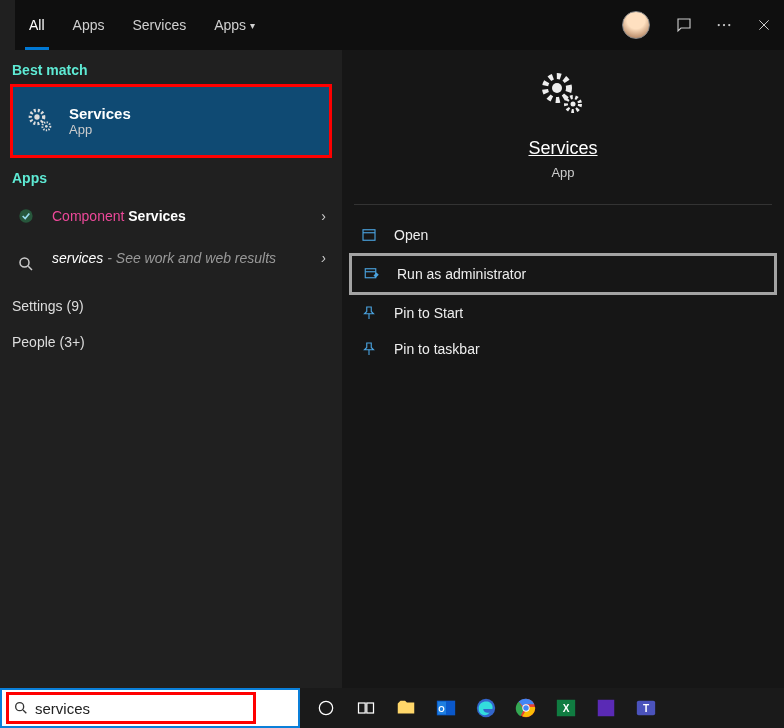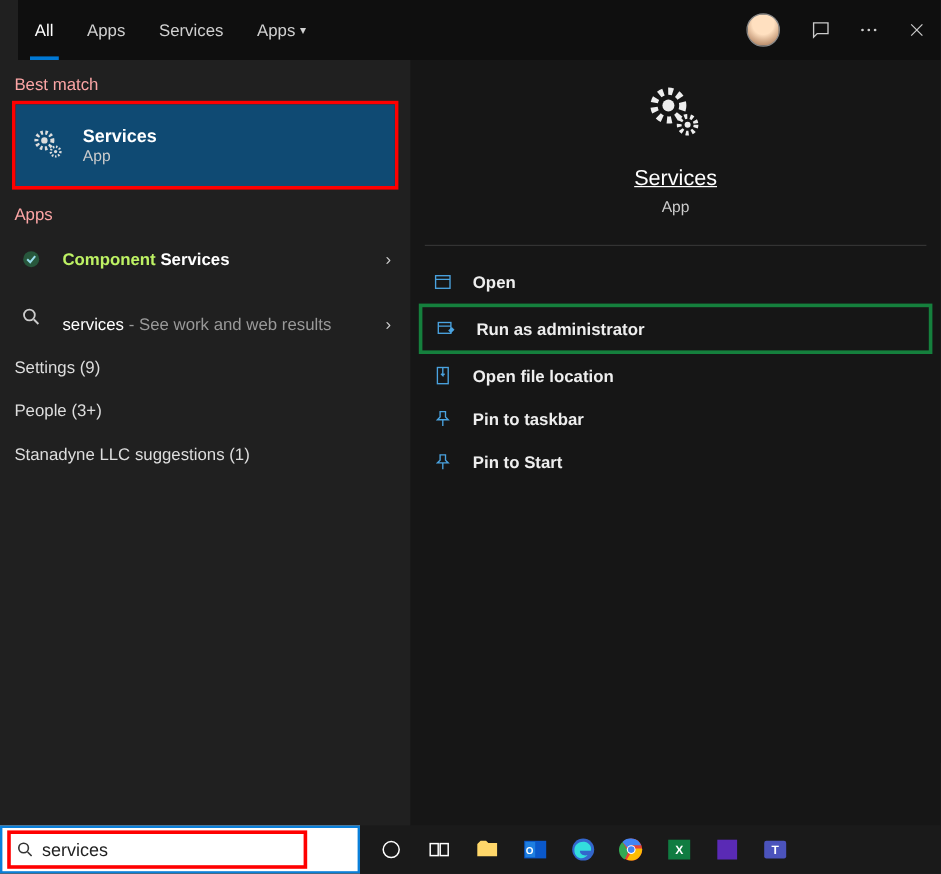--- a/index.html
+++ b/index.html
@@ -7,53 +7,53 @@
   .search-panel { width:784px; height:688px; background:#202020; display:flex; flex-direction:column; }
   .tabs { display:flex; align-items:center; height:50px; background:#0f0f0f; color:#d0d0d0; font-size:14px;margin-left:15px; }
   .tab { padding:0 14px; height:100%; display:flex; align-items:center; cursor:pointer; position:relative; }
   .tab.active { color:#fff; }
   .tab.active::after { content:""; position:absolute; left:10px; right:10px; bottom:0; height:3px; background:#0078d4; }
   .tabs-spacer { flex:1; }
   .avatar { width:28px; height:28px; border-radius:50%; background:radial-gradient(circle at 50% 30%, #ffe0c0 40%, #996644 100%); margin:0 14px; border:1px solid #888; }
   .top-icon { width:28px; height:28px; display:flex; align-items:center; justify-content:center; color:#ccc; margin:0 6px; cursor:pointer; }
   .body { flex:1; display:flex; }
   .left { width:342px; background:#202020; color:#ddd; font-size:14px; }
-  .section-label { padding:12px 12px 6px 12px; font-weight:400; color:#fca5a5; font-size:14px; }
+  .section-label { padding:12px 12px 6px 12px; font-weight:700; color:#5eead4; font-size:14px; }
   .result-row { display:flex; align-items:center; padding:18px 12px; position:relative; cursor:pointer; }
   .result-row.selected { background:#0f4a73; }
   .result-icon { width:28px; height:28px; display:flex; align-items:center; justify-content:center; margin-right:12px; }
   .result-icon.big { width:32px; height:32px; }
   .result-text { flex:1; }
   .result-title { font-size:15px; color:#fff; font-weight:600; }
   .result-sub { font-size:13px; color:#ccc; }
   .chev { position:absolute; right:16px; color:#ccc; font-size:14px; }
   .highlight-red { border:3px solid #ff0000; }
   .best-match-wrap { margin:0 10px; }
-  .search-row { display:flex; align-items:flex-end; padding:10px 12px; position:relative; cursor:pointer; }
+  .search-row { display:flex; align-items:flex-start; padding:10px 12px; position:relative; cursor:pointer;font-style:italic; }
   .simple-row { padding:10px 12px; color:#ddd; cursor:pointer; }
   .right { flex:1; background:#161616; color:#eee; display:flex; flex-direction:column; padding-top:20px; }
   .app-hero { display:flex; flex-direction:column; align-items:center; padding-bottom:24px; border-bottom:1px solid #333; margin:0 12px; }
   .hero-icon { width:48px; height:48px; margin-bottom:20px; }
   .hero-title { font-size:18px; color:#fff; text-decoration:underline; margin-bottom:6px; }
   .hero-sub { font-size:13px; color:#ccc; }
   .action-list { padding:0 10px; margin-top:12px; }
-  .action { display:flex; align-items:center; padding:9px 8px; cursor:pointer; font-size:14px; color:#eee; position:relative;font-weight:bold; }
+  .action { display:flex; align-items:center; padding:9px 8px; cursor:pointer; font-size:14px; color:#eee; position:relative; }
   .action svg, .action .act-ico { width:18px; height:18px; margin-right:16px; color:#4aa3e0; flex-shrink:0; }
-  .action.redbox { border:3px solid #15803d; margin:0 -3px; padding-left:11px; }
+  .action.redbox { border:3px solid #a3a3a3; margin:0 -3px; padding-left:11px; }
   .taskbar { position:absolute; left:0; right:0; bottom:0; height:40px; background:#1a1a1a; display:flex; align-items:center; }
   .search-box-wrap { width:300px; height:40px; background:#fff; display:flex; align-items:center; border:2px solid #0a7fd9; }
   .search-box-inner { display:flex; align-items:center; width:250px; height:32px; margin-left:4px; border:3px solid #ff0000; padding:0 4px; }
   .search-box-inner svg { width:16px; height:16px; color:#333; margin-right:6px; }
   .search-input { border:none; outline:none; font-size:15px; flex:1; color:#222; }
   @keyframes blink { 50% { opacity:0; } }
   .task-icons { display:flex; align-items:center; gap:0; margin-left:6px; }
   .task-icon { width:40px; height:40px; display:flex; align-items:center; justify-content:center; }
   svg { display:block; }
   .dim { color:#999; }
-  .normal { font-weight:700; color:#bef264; }
+  .normal { font-weight:400; color:#ec4899; }
 </style>
 </head>
 <body>
 
 <div class="search-panel">
 
   <div class="tabs">
     <div class="tab active">All</div>
     <div class="tab">Apps</div>
     <div class="tab">Services</div>
@@ -125,21 +125,20 @@
             </svg>
         </div>
         <div class="result-text">
           <span style="color:#fff;">services</span><span class="dim"> - See work and web results</span>
         </div>
         <div class="chev">›</div>
       </div>
 
       <div class="simple-row">Settings (9)</div>
       <div class="simple-row">People (3+)</div>
-      <div class="simple-row">Stanadyne LLC suggestions (1)</div>
     </div>
 
     <div class="right">
       <div class="app-hero">
         <div class="hero-icon">
           <svg viewBox="0 0 48 48" width="48" height="48">
               <circle cx="18" cy="18" r="12" fill="none" stroke="#eee" stroke-width="6" stroke-dasharray="4 4"></circle>
               <circle cx="18" cy="18" r="5" fill="#eee"></circle>
               <circle cx="34" cy="34" r="7" fill="none" stroke="#eee" stroke-width="4" stroke-dasharray="2.5 2.5"></circle>
               <circle cx="34" cy="34" r="2.5" fill="#eee"></circle>
@@ -160,38 +159,31 @@
         <div class="action redbox">
           <svg class="act-ico" viewBox="0 0 24 24" fill="none" stroke="currentColor" stroke-width="1.5">
               <rect x="3" y="5" width="14" height="12"></rect>
               <path d="M3 9h14"></path>
               <path d="M14 14l4-4 3 3-4 4-3-3z" fill="currentColor" stroke="none"></path>
             </svg>
           <span>Run as administrator</span>
         </div>
         <div class="action">
           <svg class="act-ico" viewBox="0 0 24 24" fill="none" stroke="currentColor" stroke-width="1.5">
-              <rect x="6" y="3" width="12" height="18"></rect>
-              <path d="M12 3v9l-2-2m2 2l2-2"></path>
-            </svg>
-          <span>Open file location</span>
-        </div>
-        <div class="action">
-          <svg class="act-ico" viewBox="0 0 24 24" fill="none" stroke="currentColor" stroke-width="1.5">
               <path d="M9 4h6v6l3 3H6l3-3z"></path>
               <path d="M12 13v7"></path>
             </svg>
-          <span>Pin to taskbar</span>
+          <span>Pin to Start</span>
         </div>
         <div class="action">
           <svg class="act-ico" viewBox="0 0 24 24" fill="none" stroke="currentColor" stroke-width="1.5">
               <path d="M9 4h6v6l3 3H6l3-3z"></path>
               <path d="M12 13v7"></path>
             </svg>
-          <span>Pin to Start</span>
+          <span>Pin to taskbar</span>
         </div>
       </div>
     </div>
   </div>
 </div>
 
 <div class="taskbar">
   <div class="search-box-wrap">
     <div class="search-box-inner">
       <svg viewBox="0 0 24 24" fill="none" stroke="currentColor" stroke-width="2">

